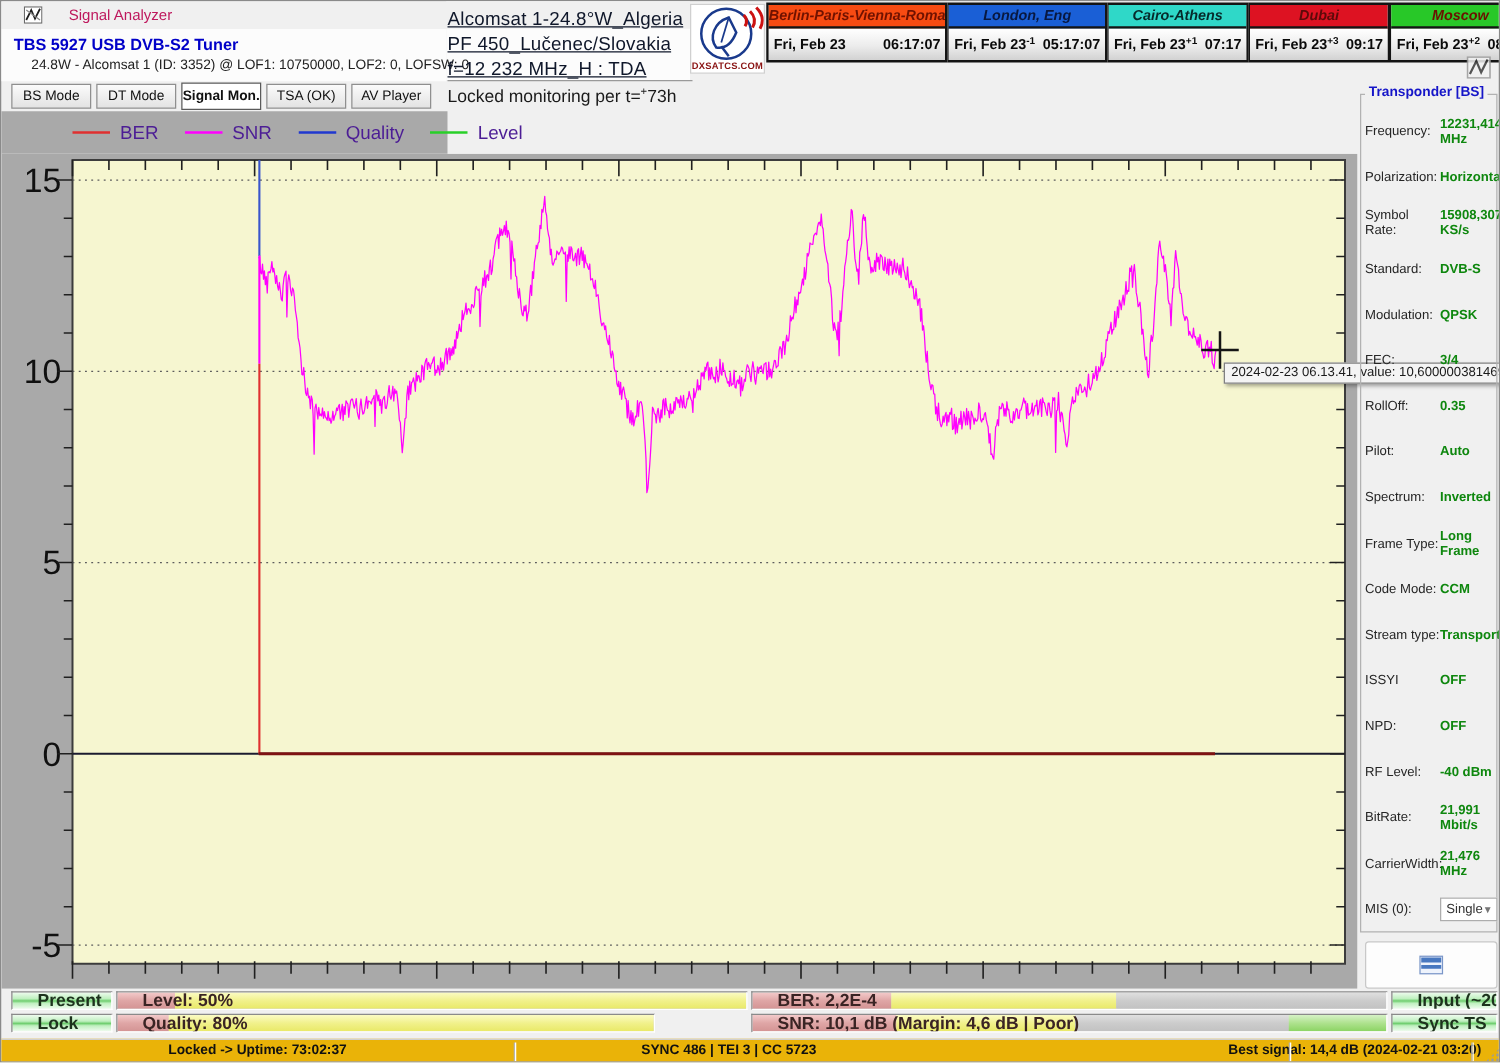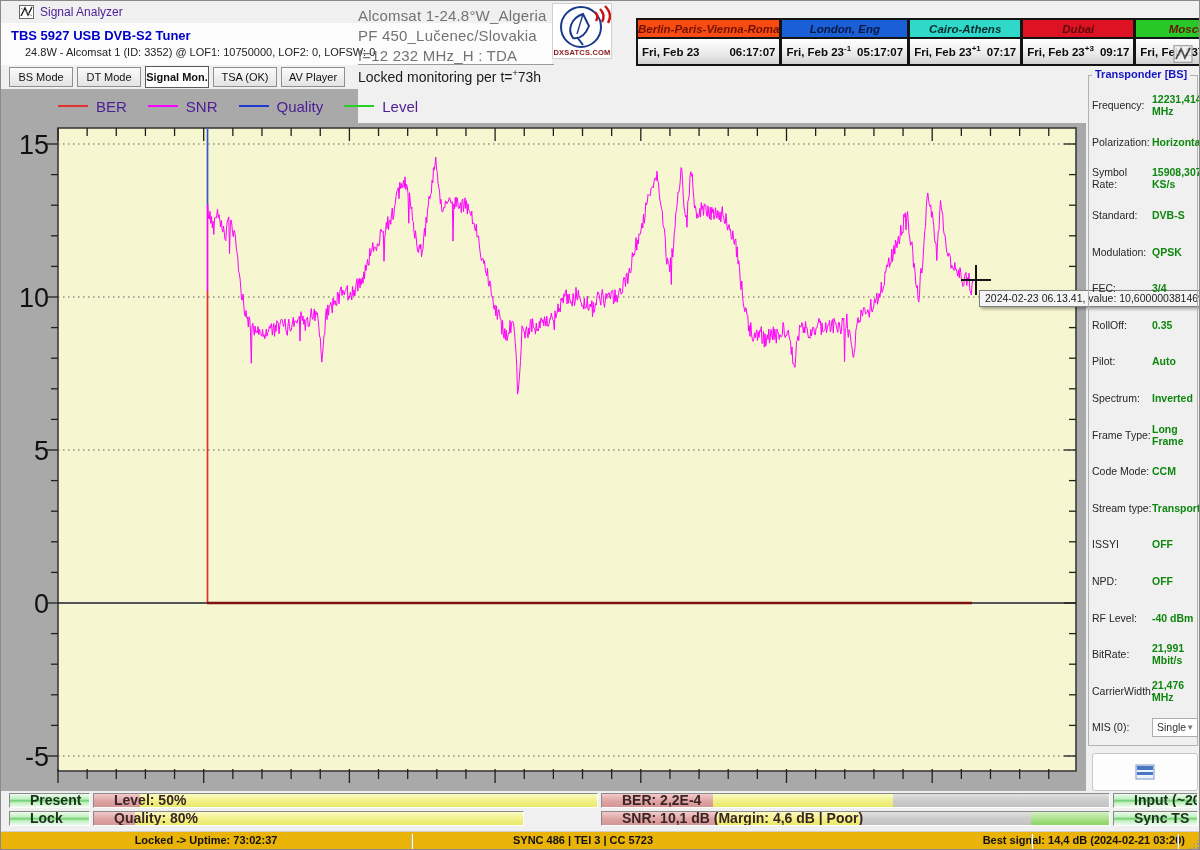--- a/index.html
+++ b/index.html
@@ -2,46 +2,46 @@
 <html><head>
 <meta charset="utf-8">
 <style>
   * { box-sizing: border-box; margin: 0; padding: 0; }
   html,body { width:1200px; height:850px; overflow:hidden; }
   body { font-family:"Liberation Sans","DejaVu Sans",sans-serif; background:#f0f0f0; }
   .window { position:relative; width:1200px; height:850px; background:#f0f0f0; border:1px solid #8a8a8a; overflow:hidden; }
 
   
   .titlebar { position:absolute; left:0; top:0; width:1200px; height:22px; background:#f0f0f0; display:flex; align-items:center; }
-  .titlebar .ttl { font-size:12px; color:#4c1d95; margin-left:6px; }
+  .titlebar .ttl { font-size:12px; color:#be185d; margin-left:21px; }
   .app-icon { margin-left:18px; width:15px; height:14px; }
 
   .white-band { position:absolute; background:#fcfcfc; }
 
   .tuner-name { position:absolute; left:10px; top:27px; font-size:13px; font-weight:bold; color:#0000c8; }
   .tuner-details { position:absolute; left:24px; top:45px; font-size:11px; color:#222; }
 
   
   .tabs { position:absolute; left:8px; top:66px; display:flex; gap:4px; }
   .tab { width:64px; height:20px; font-size:11px; color:#111; background:linear-gradient(180deg,#fbfbfb,#e3e3e3); border:1px solid #8f8f8f; display:flex; align-items:center; justify-content:center; cursor:pointer; }
   .tab.active { background:#ffffff; border:1px solid #5a5a5a; font-weight:bold; height:22px; margin-top:-1px; }
 
   
   .center-head { position:absolute; left:357px; top:5px; width:196px; }
-  .center-head div { font-size:15px; color:#737373; line-height:20px; letter-spacing:.2px; }
+  .center-head div { font-size:15px; color:#0f172a; line-height:20px; letter-spacing:.2px;text-decoration:underline; }
   .head-divider { position:absolute; left:357px; top:63px; width:196px; height:1px; background:#9a9a9a; }
   .monitoring { position:absolute; left:357px; top:67px; font-size:14px; color:#1a1a1a; }
   .monitoring sup { font-size:9px; }
 
   
   .logo { position:absolute; left:551px; top:2px; width:60px; height:56px; background:#fff; border:1px solid #d0d0d0; text-align:center; }
   .logo .txt { position:absolute; bottom:1px; width:100%; font-size:7.5px; font-weight:bold; color:#8b1515; letter-spacing:.2px; }
 
   
-  .clocks { position:absolute; left:612px; top:17px; width:580px; display:flex;padding-left:23px; }
+  .clocks { position:absolute; left:612px; top:1px; width:580px; display:flex; }
   .clock { flex:1 1 0; border:2px solid #141414; border-left-width:1px; }
   .clock:first-child { border-left-width:2px; }
   .clock-head { height:19px; display:flex; align-items:center; justify-content:center; font-size:11.5px; font-weight:bold; font-style:italic; border-bottom:2px solid #141414; white-space:nowrap; overflow:hidden; }
   .clock-body { height:25px; background:linear-gradient(180deg,#ffffff 0%,#ececec 55%,#d2d2d2 100%); display:flex; align-items:center; font-size:11.5px; font-weight:bold; color:#0a0a0a; padding:0 4px; }
   .clock-body .day { white-space:nowrap; }
   .clock-body .off { font-size:8px; margin-left:auto; margin-bottom:7px; }
   .clock-body .tm { margin-left:6px; white-space:nowrap; }
 
   .mini-icon { position:absolute; left:1172px; top:44px; opacity:.85; }
 

